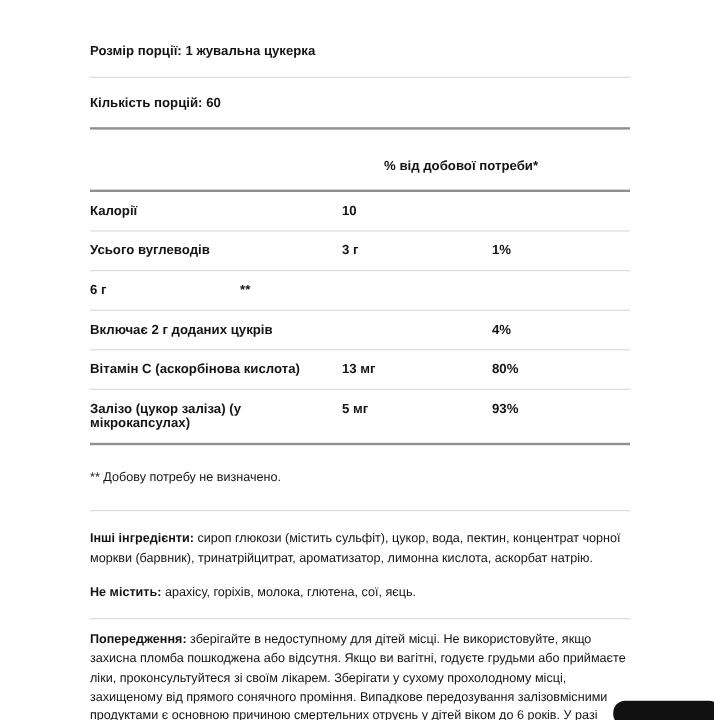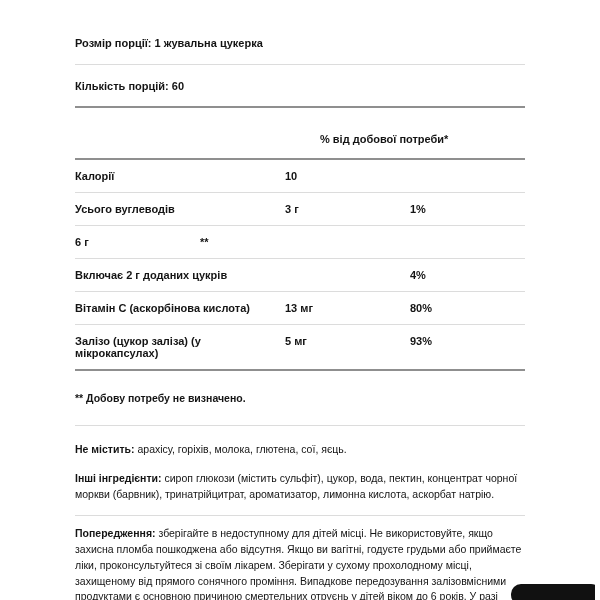--- a/index.html
+++ b/index.html
@@ -33,21 +33,21 @@
     font-size: 11px;
     padding: 10px 0;
   }
   .c-name { width: 210px; padding-right: 12px; font-weight: bold; }
   .c-amt  { width: 90px;  font-weight: bold; }
   .c-dv   { flex: 1;      font-weight: bold; margin-left: 35px; }
   .hdr-row { padding: 12px 0; }
   .hdr-row .c-amt, .hdr-row .c-dv { font-weight: bold; line-height: 1.35; }
   .footnote {
     font-size: 10.5px;
-    font-weight: bold;
+    font-weight: normal;
     line-height: 1.4;
     margin: 0 0 9px 0;
   }
   .footnotes { padding: 20px 0 10px 0; }
   .para {
     font-size: 10.5px;
     line-height: 1.5;
     margin: 0 0 13px 0;
   }
   .para .lead { font-weight: bold; }
@@ -124,22 +124,22 @@
 
   <hr class="med">
 
   <div class="footnotes">
     <div class="footnote">** Добову потребу не визначено.</div>
   </div>
 
   <hr class="thin">
 
   <div class="ingredients-block">
+    <p class="para"><span class="lead">Інші інгредієнти:</span><span> сироп глюкози (містить сульфіт), цукор, вода, пектин, концентрат чорної моркви (барвник), тринатрійцитрат, ароматизатор, лимонна кислота, аскорбат натрію.</span></p>
     <p class="para"><span class="lead">Не містить:</span><span> арахісу, горіхів, молока, глютена, сої, яєць.</span></p>
-    <p class="para"><span class="lead">Інші інгредієнти:</span><span> сироп глюкози (містить сульфіт), цукор, вода, пектин, концентрат чорної моркви (барвник), тринатрійцитрат, ароматизатор, лимонна кислота, аскорбат натрію.</span></p>
   </div>
 
   <hr class="thin">
 
   <p class="para" style="padding-top:10px"><span class="lead">Попередження:</span><span> зберігайте в недоступному для дітей місці. Не використовуйте, якщо захисна пломба пошкоджена або відсутня. Якщо ви вагітні, годуєте грудьми або приймаєте ліки, проконсультуйтеся зі своїм лікарем. Зберігати у сухому прохолодному місці, захищеному від прямого сонячного проміння. Випадкове передозування залізовмісними продуктами є основною причиною смертельних отруєнь у дітей віком до 6 років. У разі випадкового передозування негайно зверніться до лікаря або до токсикологічного центру.</span></p>
 
   <div class="corner-widget"></div>
 
 </div>
 

